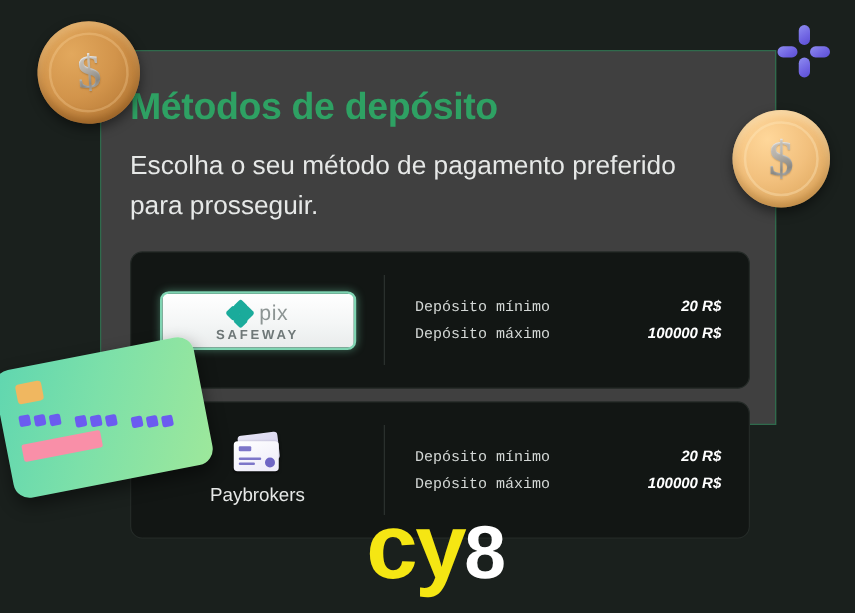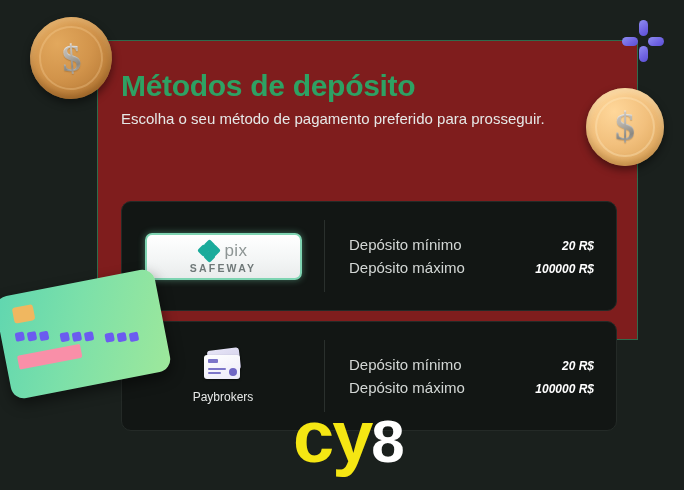--- a/index.html
+++ b/index.html
@@ -12,46 +12,46 @@
 
   body {
     background: #1a201d;
     font-family: "Liberation Sans", sans-serif;
     position: relative;
   }
 
   
   #deposit-panel {
     position: absolute;
-    left: 97px;
+    left: 80px;
     top: 40px;
     width: 541px;
     height: 300px;
-    background: #7f1d1d;
+    background: #404040;
     border: 1px solid #2f6b4c;
     z-index: 2;
   }
 
   #panel-header {
     padding: 28px 0 0 23px;
   }
 
   #page-title {
     color: #2ea163;
     font-size: 30px;
     font-weight: bold;
     letter-spacing: -0.3px;
     line-height: 1.15;
   }
 
   #page-subtitle {
     color: #e6e8e7;
-    font-size: 15px;
+    font-size: 21px;
     line-height: 1.55;
-    margin-top: 3px;
+    margin-top: 13px;
     width: 452px;
   }
 
   
   #methods-list {
     position: absolute;
     left: 23px;
     top: 160px;
     width: 496px;
   }
@@ -92,21 +92,22 @@
   }
 
   .figure-line {
     display: flex;
     justify-content: space-between;
     align-items: baseline;
   }
 
   .figure-label {
     color: #d3d7d5;
-    font-size: 15px;
+    font-size: 12px;
+    font-family: Liberation Mono, monospace;
   }
 
   .figure-value {
     color: #ffffff;
     font-size: 12px;
     font-weight: bold;
     white-space: nowrap;
     font-style: italic;
   }
 
@@ -143,21 +144,21 @@
   #safeway-word {
     color: #6f7878;
     font-size: 10.5px;
     font-weight: bold;
     letter-spacing: 2.2px;
     line-height: 1;
   }
 
   #paybrokers-label {
     color: #e6e8e7;
-    font-size: 12px;
+    font-size: 15px;
   }
 
   
   .coin {
     position: absolute;
     border-radius: 50%;
     display: flex;
     align-items: center;
     justify-content: center;
     z-index: 5;

